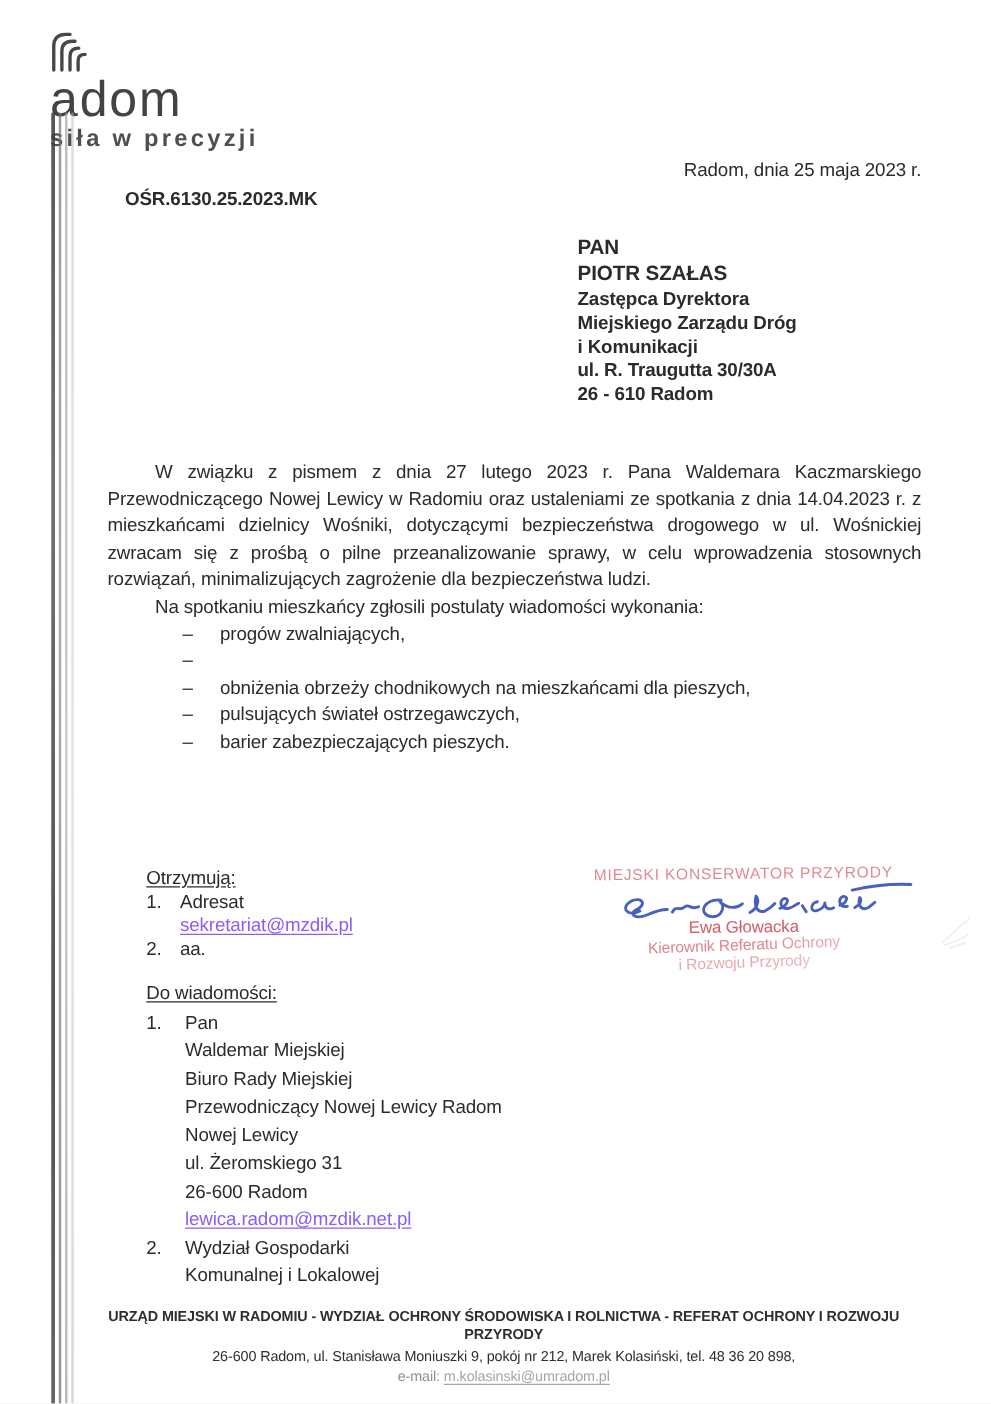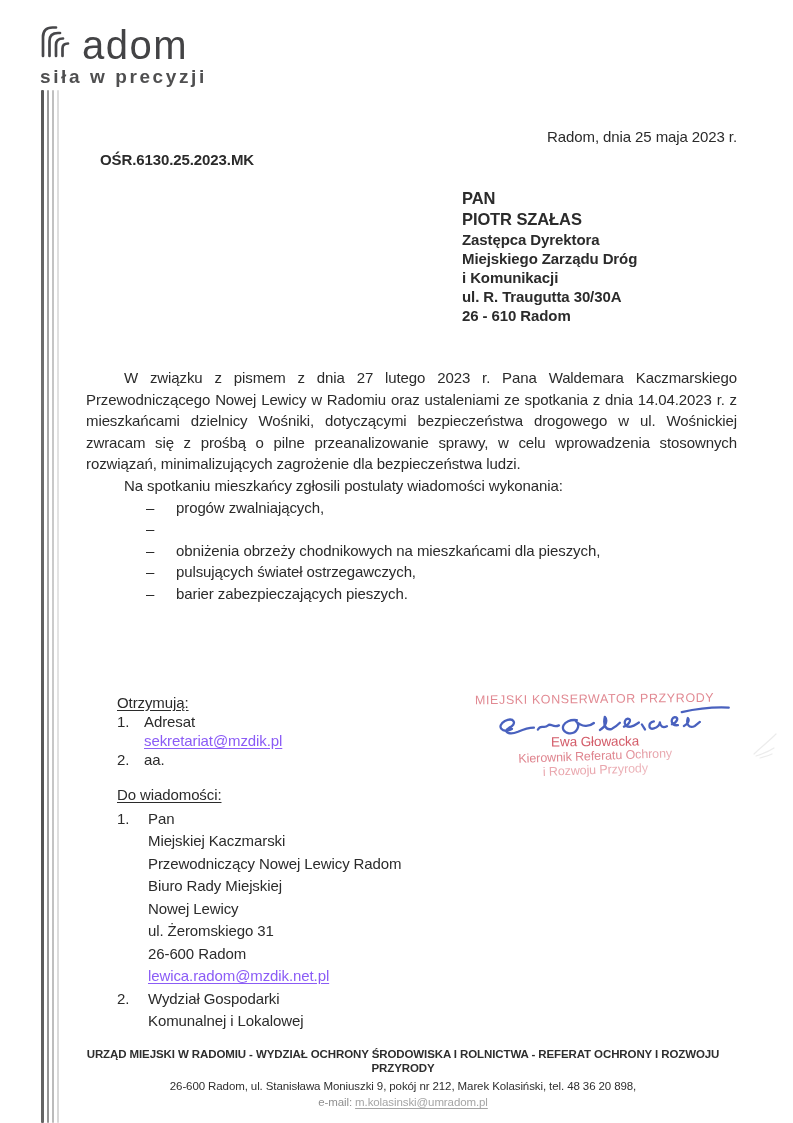--- a/index.html
+++ b/index.html
@@ -4,21 +4,21 @@
 <style>
   html,body{margin:0;padding:0;background:#e9e9e9;}
   .page{
     position:relative;width:793px;height:1123px;margin:0 auto;
     background:#ffffff;overflow:hidden;
     font-family:"Liberation Sans","DejaVu Sans",sans-serif;
     color:#2b2b2b;letter-spacing:-0.1px;
   }
   
   .logo{position:absolute;left:40px;top:22px;}
-  .logo-row{display:flex;align-items:flex-end;}
+  .logo-row{display:flex;flex-direction:column;}
   .logo-word{font-size:40px;line-height:34px;font-weight:400;color:#434345;letter-spacing:1.5px;}
   .logo-tagline{font-size:19px;color:#4f4f50;letter-spacing:2.6px;margin-top:4px;font-weight:700;}
   
   .scan-lines{position:absolute;left:41px;top:90px;bottom:0;width:22px;}
   .scan-lines span{position:absolute;top:0;bottom:0;border-radius:1px;}
   .sl1{left:0;width:3px;background:linear-gradient(#3a3a3a,#585858 30%,#343434 70%,#4a4a4a);opacity:.85;}
   .sl2{left:6px;width:2px;background:linear-gradient(#6f6f6f,#8a8a8a 40%,#666);opacity:.7;}
   .sl3{left:11px;width:2px;background:linear-gradient(#949494,#aaa 50%,#8d8d8d);opacity:.6;}
   .sl4{left:16px;width:2px;background:linear-gradient(#b9b9b9,#c9c9c9 50%,#b0b0b0);opacity:.5;}
   .smudge{position:absolute;left:748px;top:728px;opacity:.16;}
@@ -170,23 +170,23 @@
       <path d="M6 26 C12 20 20 14 28 6 M8 28 C14 26 20 24 26 20 M12 30 C16 29 20 28 24 26" stroke="#8a8a8a" stroke-width="1.2" fill="none" stroke-linecap="round"></path>
     </svg>
   </span>
 
   <div class="cc">
     <div class="heading">Do wiadomości:</div>
     <div class="item-row">
       <span class="num">1.</span>
       <span>
         <div>Pan</div>
-        <div>Miejskiej Kaczmarski</div>
+        <div>Waldemar Miejskiej</div>
+        <div>Biuro Rady Miejskiej</div>
         <div>Przewodniczący Nowej Lewicy Radom</div>
-        <div>Biuro Rady Miejskiej</div>
         <div>Nowej Lewicy</div>
         <div>ul. Żeromskiego 31</div>
         <div>26-600 Radom</div>
         <div>
           <span class="email-link">lewica.radom@mzdik.net.pl</span>
         </div>
       </span>
     </div>
     <div class="item-row">
       <span class="num">2.</span>

